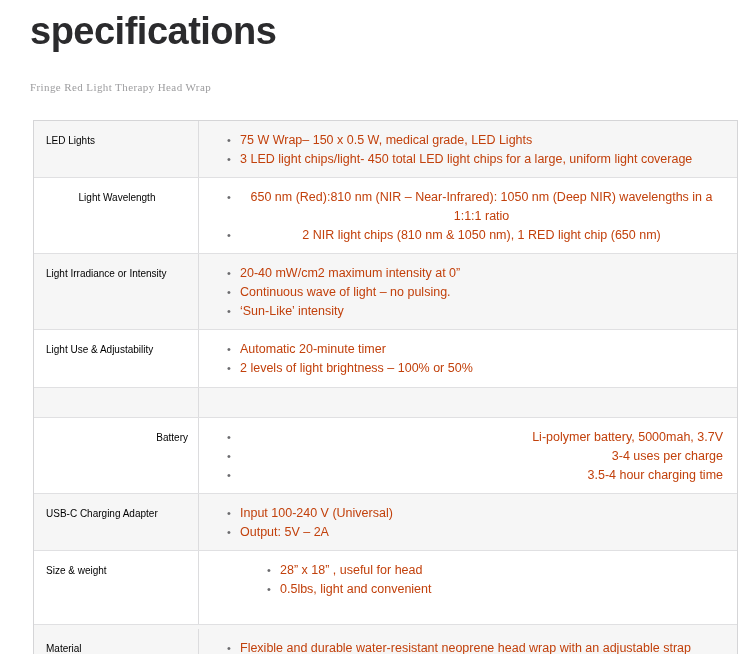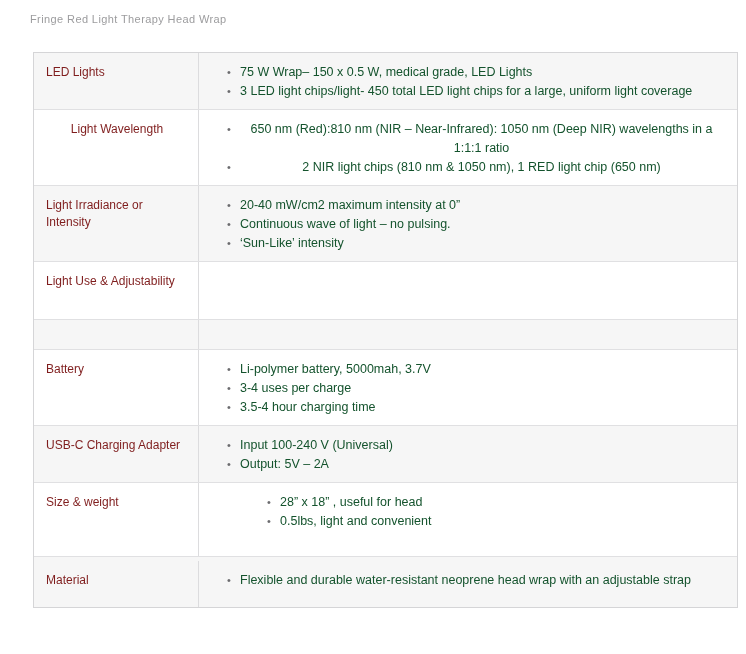--- a/index.html
+++ b/index.html
@@ -11,22 +11,22 @@
   }
   .page { padding: 12px 0 0 30px; }
   .page-title {
     font-size: 38px;
     font-weight: 700;
     letter-spacing: -0.5px;
     color: #2b2b2d;
     line-height: 1.05;
   }
   .page-subtitle {
-    margin-top: 1px;
-    font-family: Liberation Sans, sans-serif;
+    margin-top: 29px;
+    font-family: Liberation Serif, serif;
     font-size: 11px;
     letter-spacing: 0.4px;
     color: #9c9c9e;
   }
   .spec-table {
     margin-top: 27px;
     margin-left: 3px;
     width: 705px;
     border: 1px solid #d5d5d7;
     background: #ffffff;
@@ -37,61 +37,62 @@
     border-bottom: 1px solid #e0e0e2;
     background: #ffffff;
   }
   .spec-row:last-child { border-bottom: none; }
   .spec-row.stripe { background: #f6f6f6; }
   .spec-label {
     width: 165px;
     flex: 0 0 165px;
     border-right: 1px solid #dcdcde;
     padding: 11px 10px 8px 12px;
-    font-size: 12px;
+    font-size: 10px;
     line-height: 17px;
-    color: #7f1d1d;
+    color: #000000;
   }
   .spec-value { flex: 1 1 auto; }
   .spec-value ul {
     list-style: none;
     padding: 10px 14px 8px 0;
   }
   .spec-value li {
     position: relative;
     padding-left: 41px;
     font-size: 12.5px;
     line-height: 19px;
-    color: #14532d;
+    color: #c2410c;
   }
   .spec-value li::before {
     content: "\2022";
     position: absolute;
     left: 28px;
     top: 0;
     font-size: 11px;
     color: #6b6b6e;
   }
   
   .rh0 { min-height: 52px; }
   .rh1 { min-height: 53px; text-align: center; }
   .rh2 { min-height: 66px; justify-content: center; }
   .rh3 { min-height: 58px; }
   .rh4 { min-height: 30px; }
-  .rh5 { min-height: 70px; }
+  .rh5 { min-height: 70px; text-align: right; }
   .rh6 { min-height: 49px; }
   .rh7 { min-height: 74px; gap: 40px; }
   .rh8 { min-height: 50px; padding-top: 4px; }
   .rh4 .spec-label, .rh4 .spec-value ul { padding-top: 0; padding-bottom: 0; }
 </style>
 </head>
 <body>
 
 <div class="page">
 
+  <h1 class="page-title">specifications</h1>
 
   <div class="page-subtitle">Fringe Red Light Therapy Head Wrap</div>
 
   <div class="spec-table">
 
     <div class="spec-row stripe rh0">
       <div class="spec-label">LED Lights</div>
       <div class="spec-value">
         <ul>
           <li>75 W Wrap– 150 x 0.5 W, medical grade, LED Lights</li>
@@ -116,20 +117,26 @@
         <ul>
           <li>20-40 mW/cm2 maximum intensity at 0”</li>
           <li>Continuous wave of light – no pulsing.</li>
           <li>‘Sun-Like’ intensity</li>
         </ul>
       </div>
     </div>
 
     <div class="spec-row rh3">
       <div class="spec-label">Light Use &amp; Adjustability</div>
+      <div class="spec-value">
+        <ul>
+          <li>Automatic 20-minute timer</li>
+          <li>2 levels of light brightness – 100% or 50%</li>
+        </ul>
+      </div>
     </div>
 
     <div class="spec-row stripe rh4">
       <div class="spec-label"></div>
       <div class="spec-value">
         <ul></ul>
       </div>
     </div>
 
     <div class="spec-row rh5">

